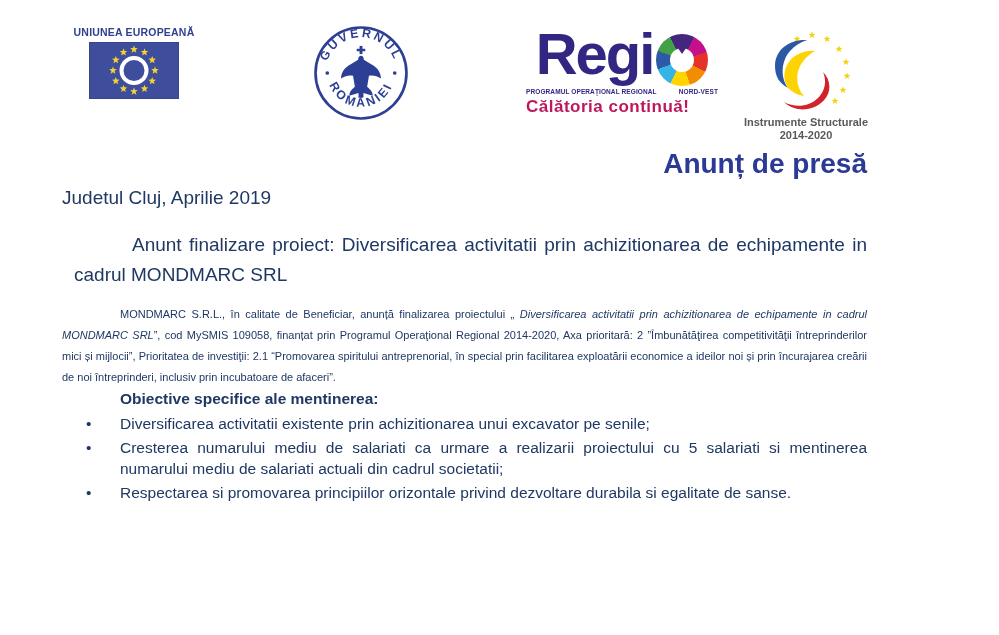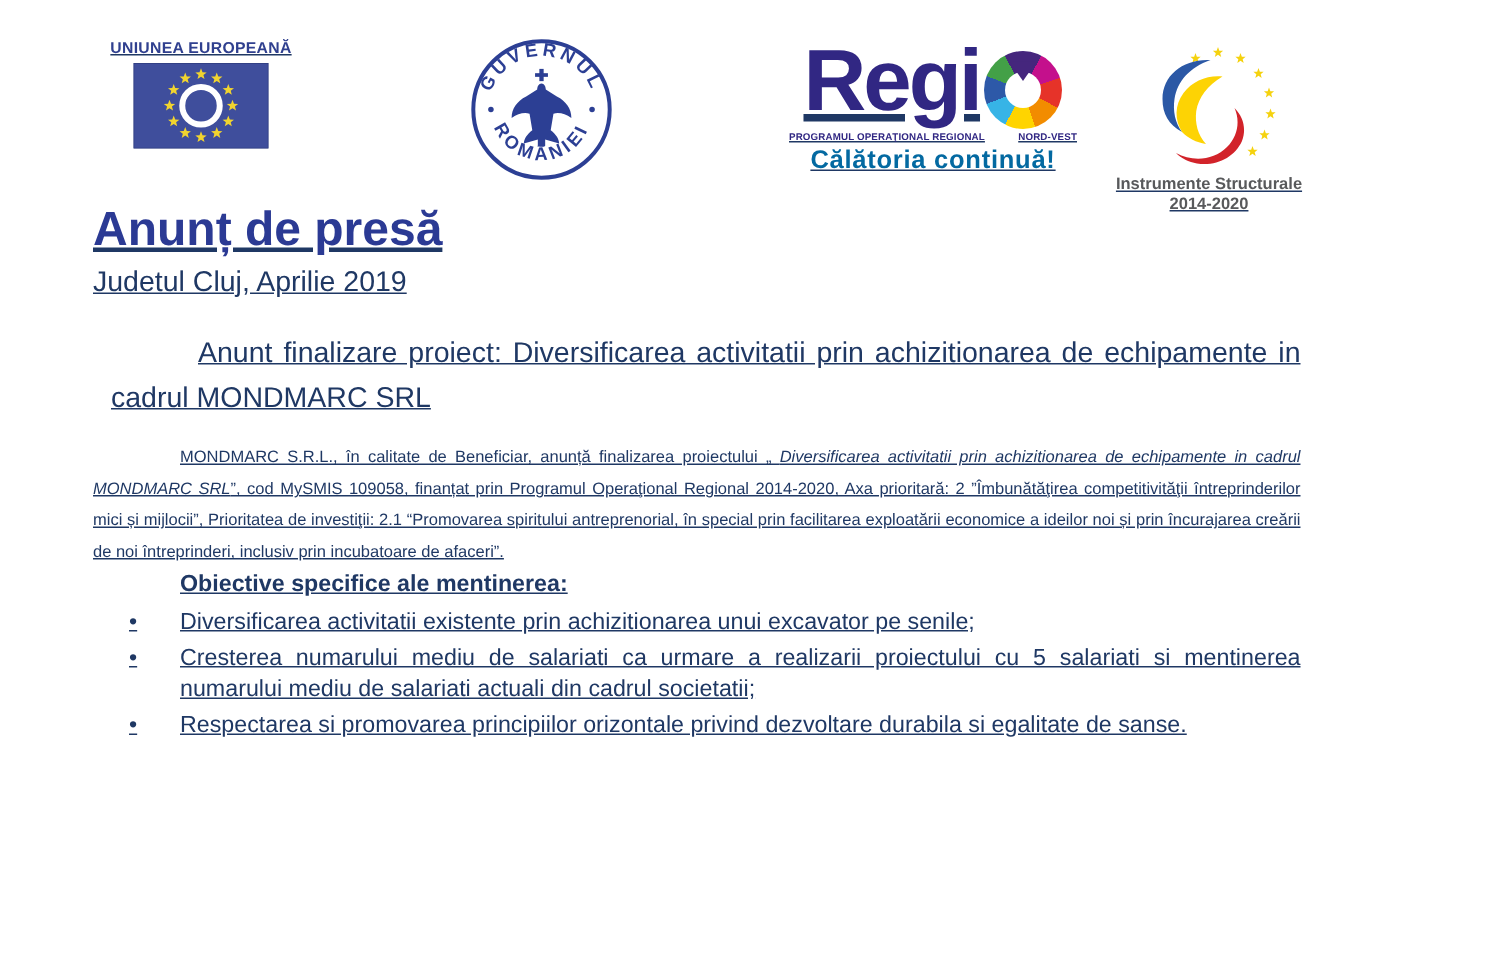--- a/index.html
+++ b/index.html
@@ -4,34 +4,33 @@
 <style>
   * { margin:0; padding:0; box-sizing:border-box; }
   html,body { background:#fff; }
   .page {
     position:relative;
     width:926px; height:635px;
     background:#ffffff;
     font-family:"Liberation Sans", sans-serif;
     color:#1f3864;
     overflow:hidden;
-    text-decoration:underline;
   }
   
   .logo-row {
     display:flex; align-items:flex-start;
     padding:26px 54px 0 58px;
     height:134px;
   }
   .eu-block { width:152px; text-align:center; flex:none; }
   .eu-title { font-size:10.5px; font-weight:bold; color:#30408f; letter-spacing:0.2px; white-space:nowrap; }
   .eu-flag { margin:4px auto 5px auto; display:block; }
   .eu-sub { font-size:12.5px; color:#30408f; line-height:15px; }
   .gov-block { margin-left:104px; flex:none; }
-  .regio-block { margin-left:118px; width:192px; flex:none; text-align:center; }
+  .regio-block { margin-left:118px; width:192px; flex:none; }
   .regio-top { display:flex; align-items:flex-start; justify-content:center; height:62px; }
   .regio-word {
     font-size:58px; font-weight:bold; color:#312783;
     letter-spacing:-2px; line-height:56px; font-family:"Liberation Sans",sans-serif;
   }
   .regio-wheel {
     position:relative; width:52px; height:52px; border-radius:50%;
     margin:8px 0 0 3px; flex:none;
     background:conic-gradient(from -28deg,
       #45267d 0deg 56deg, #c4108c 56deg 100deg, #e63329 100deg 145deg,
@@ -42,26 +41,26 @@
     content:""; position:absolute; left:50%; top:50%; width:24px; height:24px;
     margin:-12px 0 0 -12px; border-radius:50%; background:#fff;
   }
   .regio-tri {
     position:absolute; left:50%; top:7px; margin-left:-9px;
     width:0; height:0; border-left:9px solid transparent; border-right:9px solid transparent;
     border-top:13px solid #45267d; z-index:2;
   }
   .regio-mid { display:flex; justify-content:space-between; margin-top:0px;
     font-size:6.5px; font-weight:bold; color:#312783; letter-spacing:0.1px; }
-  .regio-tag { margin-top:2px; font-size:17px; font-weight:bold; color:#0369a1; letter-spacing:0.5px; }
+  .regio-tag { margin-top:2px; font-size:17px; font-weight:bold; color:#be185d; letter-spacing:0.5px; }
   .struct-block { margin-left:auto; width:132px; text-align:center; flex:none; padding-top:4px; }
   .struct-text { font-size:11px; font-weight:bold; color:#58595b; line-height:13px; margin-top:2px; }
   
   .doc { padding:0 59px 0 62px; }
-  .doc-title { text-align:left; font-size:32px; font-weight:bold; color:#2b3a94; }
+  .doc-title { text-align:right; font-size:28px; font-weight:bold; color:#2b3a94; margin-top:14px; }
   .dateline { font-size:19px; margin-top:7px; }
   .heading {
     margin-top:21px; font-size:19px; line-height:30px;
     text-align:justify; text-align-last:left; text-indent:58px; color:#1f3864;margin-left:12px;
   }
   .para { font-size:11px; line-height:21px; text-align:justify; text-align-last:left; }
   .p1 { margin-top:14px; text-indent:58px; }
   .p3 { margin-top:21px; text-indent:58px; }
   .obj-head { font-size:15.5px; line-height:21px; font-weight:bold; margin-left:58px; }
   .bullets { margin-top:4px; }

